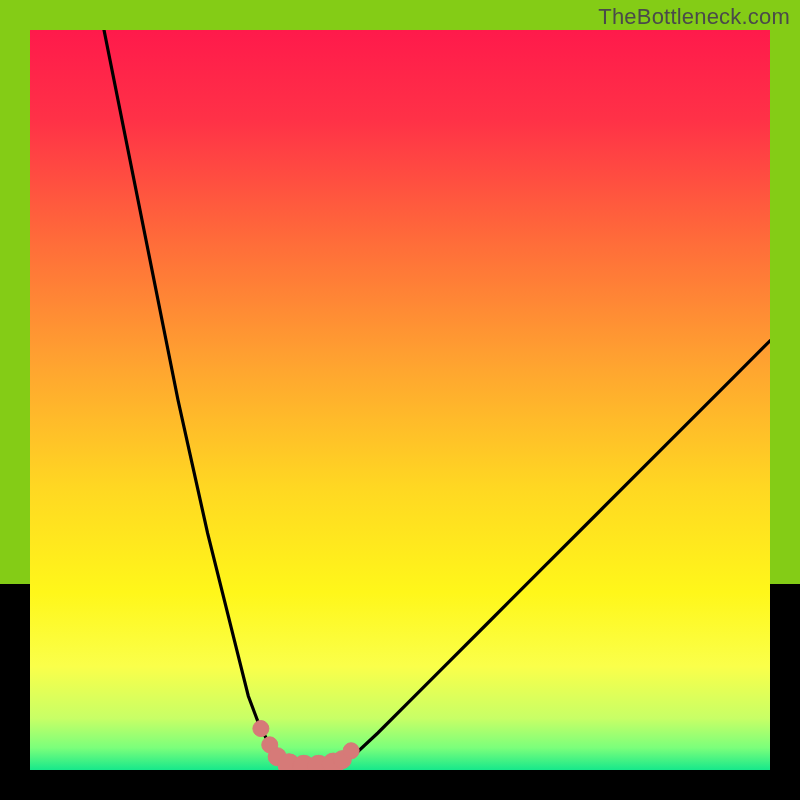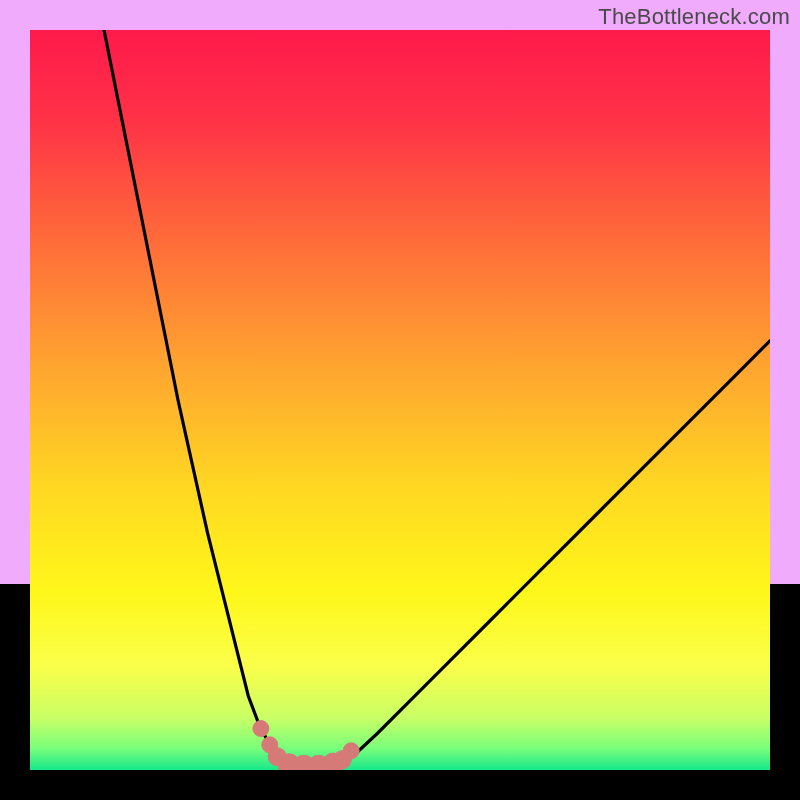--- a/index.html
+++ b/index.html
@@ -10,21 +10,21 @@
     background: #000;
     overflow: hidden;
     font-family: Arial, Helvetica, sans-serif;
   }
   .frame {
     position: absolute;
     top: 0;
     left: 0;
     width: 800px;
     height: 584px;
-    background: #f0abfc;
+    background: #84cc16;
   }
   .plot {
     position: absolute;
     top: 30px;
     left: 30px;
     width: 740px;
     height: 740px;
   }
   .watermark {
     position: absolute;

